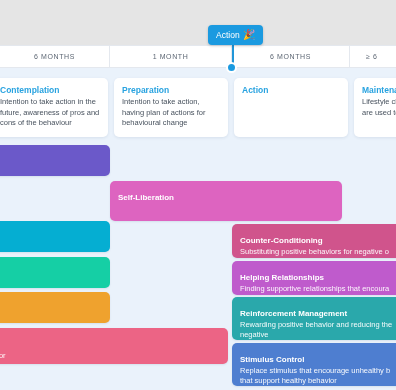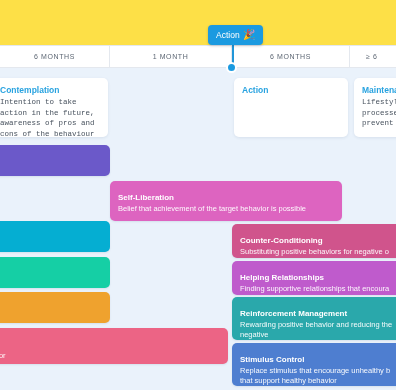--- a/index.html
+++ b/index.html
@@ -8,21 +8,21 @@
     height: 390px;
     overflow: hidden;
     background: #ffffff;
     font-family: "Liberation Sans", sans-serif;
   }
   #root {
     position: relative;
     width: 396px;
     height: 390px;
     overflow: hidden;
-    background: #fde047;
+    background: #e5e5e5;
   }
 
   
   #action-tip {
     position: absolute;
     left: 208px;
     top: 25px;
     height: 20px;
     padding: 0 7px 0 8px;
     background: #1b9ae0;
@@ -110,21 +110,20 @@
     font-size: 8.5px;
     font-weight: bold;
     color: #29a3e0;
     margin-bottom: 2px;
     white-space: nowrap;
   }
   .stage-desc {
     font-size: 7.5px;
     line-height: 1.42;
     color: #48525e;
-    font-family: Liberation Mono, monospace;
   }
 
   
   .proc-bar {
     position: absolute;
     border-radius: 5px;
     padding: 12px 8px 6px 8px;
     color: #ffffff;
     overflow: hidden;
     box-shadow: 0 1px 2px rgba(40,70,110,.10);
@@ -160,37 +159,40 @@
     <span class="tip-label">Action</span>
     <span class="tip-emoji">🎉</span>
   </div>
   <div class="tip-dot"></div>
 
   <div class="stage-card" style="left:-8px; width:116px; height:59px;">
     <div class="stage-title">Contemplation</div>
     <div class="stage-desc">Intention to take action in the future, awareness of pros and cons of the behaviour</div>
   </div>
 
+  <div class="stage-card" style="left:114px; width:114px; height:59px;">
+    <div class="stage-title">Preparation</div>
+    <div class="stage-desc">Intention to take action, having plan of actions for behavioural change</div>
+  </div>
 
   <div class="stage-card" style="left:234px; width:114px; height:59px;">
     <div class="stage-title">Action</div>
   </div>
 
   <div class="stage-card" style="left:354px; width:114px; height:59px;">
     <div class="stage-title">Maintenance</div>
     <div class="stage-desc">Lifestyle changes, processes are used to prevent relapse</div>
   </div>
 
   <div class="proc-bar" style="left:-150px; top:145px; width:260px; height:31px; background:#6b59c9; padding-top:14px;">
     <div class="proc-desc">the healthy behavior</div>
   </div>
 
   <div class="proc-bar" style="left:110px; top:181px; width:232px; height:40px; background:#dd64c0;">
     <div class="proc-title">Self-Liberation</div>
-    <div class="proc-desc">Belief that achievement of the target behavior is possible</div>
   </div>
 
   <div class="proc-bar" style="left:-150px; top:221px; width:260px; height:31px; background:#05aed2;">
     <div class="proc-title"></div>
     <div class="proc-desc"></div>
   </div>
 
   <div class="proc-bar" style="left:-150px; top:257px; width:260px; height:31px; background:#15cfa5; padding-top:14px;">
     <div class="proc-desc">t behavior</div>
   </div>

